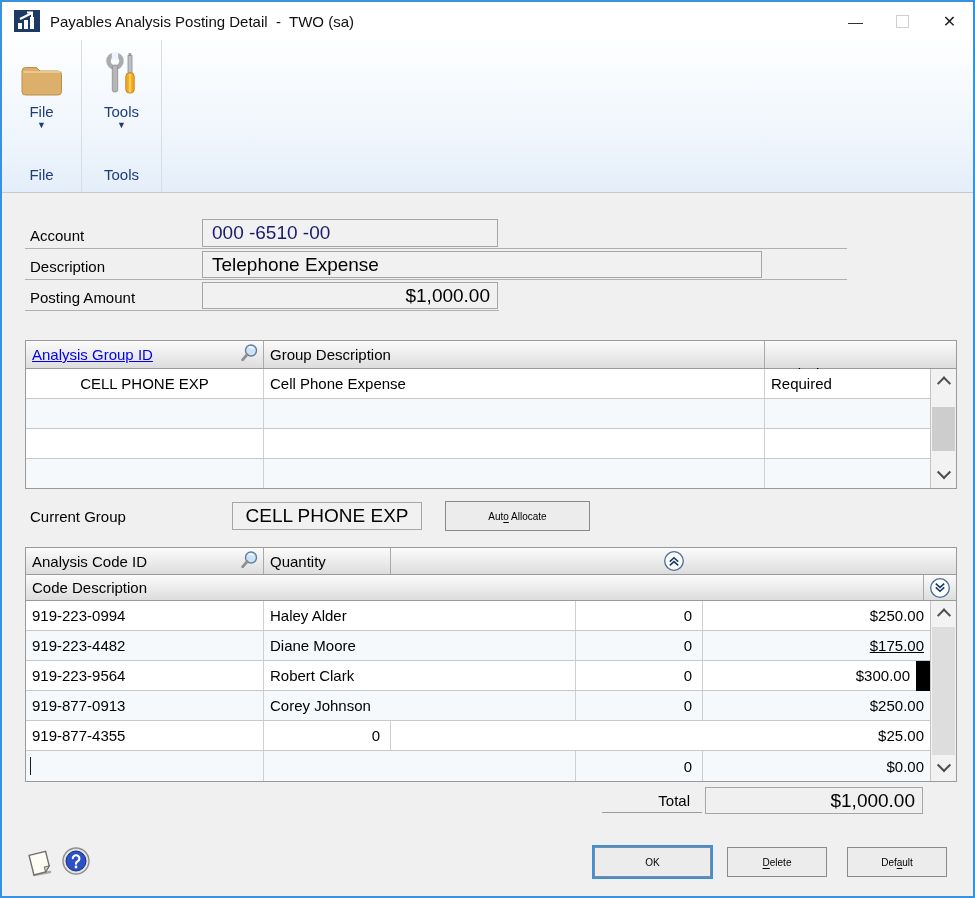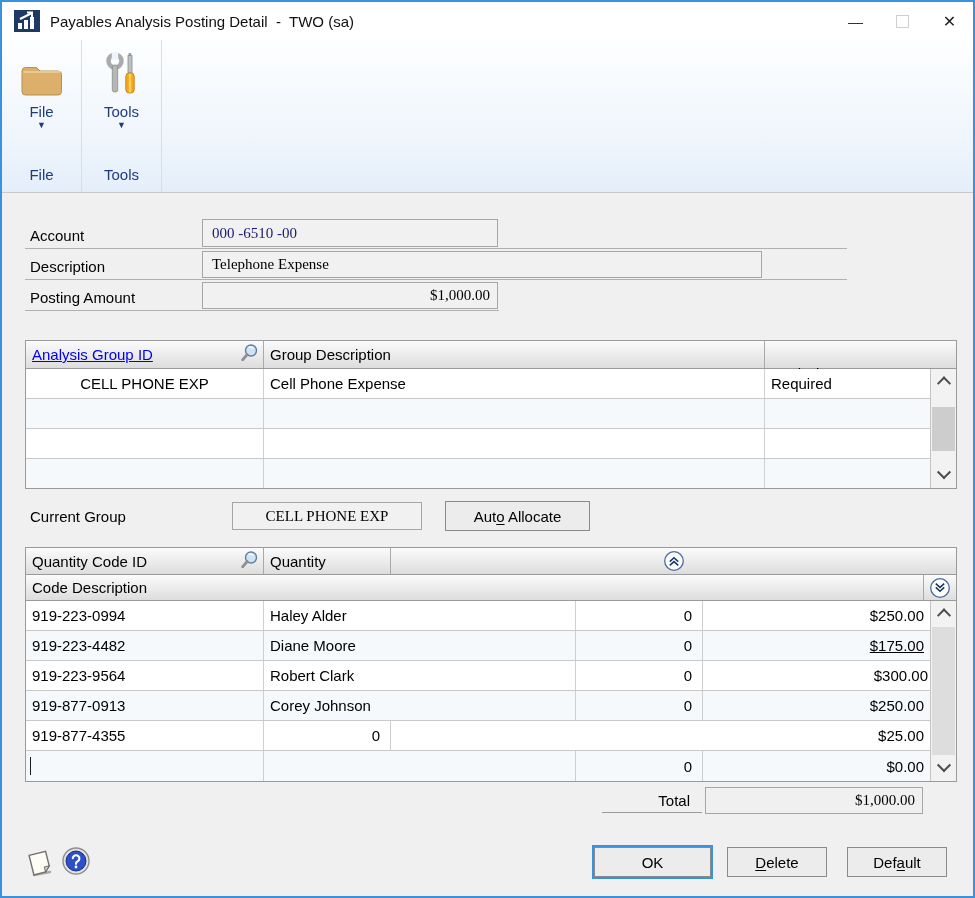--- a/index.html
+++ b/index.html
@@ -22,22 +22,22 @@
     border-bottom:1px solid #c9c9c9;display:flex;}
   .ribbon-col{width:79px;border-right:1px solid #d9dee5;display:flex;flex-direction:column;align-items:center;}
   .ribbon-btn{display:flex;flex-direction:column;align-items:center;padding-top:8px;flex:1;}
   .ribbon-icon{height:50px;display:flex;align-items:flex-end;}
   .ribbon-label{font-size:15px;color:#1e3c78;margin-top:5px;}
   .ribbon-caret{color:#1e3c78;font-size:9px;margin-top:1px;line-height:9px;}
   .ribbon-group{font-size:15px;color:#1e3c78;padding-bottom:9px;}
   
   .lbl{position:absolute;font-size:15px;color:#000;}
   .rule{position:absolute;height:1px;background:#b0b0b0;}
-  .fieldbox{position:absolute;border:1px solid #a6a6a6;background:#f1f1f1;font-size:15px;
-    display:flex;align-items:center;box-sizing:border-box;color:#000;font-family:Liberation Serif, serif;}
+  .fieldbox{position:absolute;border:1px solid #a6a6a6;background:#f1f1f1;font-size:19px;
+    display:flex;align-items:center;box-sizing:border-box;color:#000;}
   .fieldbox.navy{color:#1a1a6e;white-space:pre;}
   .fieldbox.right{justify-content:flex-end;padding-right:7px;}
   .fieldbox.left{padding-left:9px;}
   .fieldbox.center{justify-content:center;}
   
   .grid{position:absolute;border:1px solid #9a9a9a;background:#000000;box-sizing:border-box;font-size:15px;}
   .ghead{display:flex;background:linear-gradient(#fbfbfb,#dddddd);border-bottom:1px solid #9a9a9a;box-sizing:border-box;}
   .hcell{display:flex;align-items:center;box-sizing:border-box;border-right:1px solid #a9a9a9;padding-left:6px;color:#000;}
   .hcell.last{border-right:none;}
   .hcell.lookup-cell{justify-content:space-between;padding:0 4px 0 6px;}
@@ -57,21 +57,21 @@
   .sb-dn{bottom:0;}
   .chev{width:8px;height:8px;border-left:2px solid #4d4d4d;border-top:2px solid #4d4d4d;display:inline-block;}
   .chev.up{transform:rotate(45deg) translate(1px,1px);}
   .chev.dn{transform:rotate(225deg) translate(2px,2px);}
   .sb-thumb{position:absolute;left:1px;right:1px;background:#cdcdcd;}
   
   .caret{width:1px;height:18px;background:#1a1a1a;display:inline-block;margin-left:4px;}
   
   .total-label{position:absolute;font-size:15px;display:flex;align-items:center;justify-content:flex-end;border-bottom:1px solid #9a9a9a;box-sizing:border-box;color:#000;}
   
-  .btn{position:absolute;height:30px;background:#ececec;border:1px solid #8a8a8a;font-size:15px;
+  .btn{position:absolute;height:30px;background:#ececec;border:1px solid #8a8a8a;font-size:10px;
     display:flex;align-items:center;justify-content:center;box-sizing:border-box;color:#000;cursor:default;}
   .accel{text-decoration:underline;text-underline-offset:2px;}
   .footer-icon{position:absolute;cursor:pointer;}
 </style>
 </head>
 <body>
 
 <div class="window">
 
   <div class="titlebar">
@@ -201,21 +201,21 @@
   <div class="fieldbox center" style="left:230px;top:500px;width:190px;height:28px;">CELL PHONE EXP</div>
   <div class="btn" style="left:443px;top:499px;width:145px;">
     <span>Aut</span>
       <span class="accel">o</span>
       <span style="white-space:pre;"> Allocate</span>
   </div>
 
   <div class="grid" style="left:23px;top:545px;width:932px;height:235px;">
     <div class="ghead" style="height:27px;">
       <div class="hcell lookup-cell" style="width:238px;">
-        <span>Quantity Code ID</span>
+        <span>Analysis Code ID</span>
         <span>
           <svg width="20" height="20" viewBox="0 0 20 20">
             <circle cx="12" cy="7.5" r="5.5" fill="#cfe3f6" stroke="#5f7f9e" stroke-width="1.4"></circle>
             <path d="M9.6 4.4 a4 4 0 0 1 4.6 1.2" stroke="#fff" stroke-width="1.2" fill="none"></path>
             <path d="M8.2 11.5 L3.6 16.8" stroke="#8f8f8f" stroke-width="2.8" stroke-linecap="round"></path>
           </svg>
         </span>
       </div>
       <div class="hcell" style="width:127px;">
           <span>Quantity</span>
@@ -244,21 +244,21 @@
         <div class="bcell pad" style="width:312px;">Haley Alder</div>
         <div class="bcell num" style="width:127px;">0</div>
         <div class="bcell money" style="flex:1;">$250.00</div>
       </div>
       <div class="grow alt" style="margin-right:26px;">
         <div class="bcell pad" style="width:238px;">919-223-4482</div>
         <div class="bcell pad" style="width:312px;">Diane Moore</div>
         <div class="bcell num" style="width:127px;">0</div>
         <div class="bcell money" style="flex:1;text-decoration:underline;">$175.00</div>
       </div>
-      <div class="grow" style="margin-right:22px;">
+      <div class="grow" style="margin-right:40px;">
         <div class="bcell pad" style="width:238px;">919-223-9564</div>
         <div class="bcell pad" style="width:312px;">Robert Clark</div>
         <div class="bcell num" style="width:127px;">0</div>
         <div class="bcell money" style="flex:1;">$300.00</div>
       </div>
       <div class="grow alt" style="margin-right:26px;">
         <div class="bcell pad" style="width:238px;">919-877-0913</div>
         <div class="bcell pad" style="width:312px;">Corey Johnson</div>
         <div class="bcell num" style="width:127px;">0</div>
         <div class="bcell money" style="flex:1;">$250.00</div>

